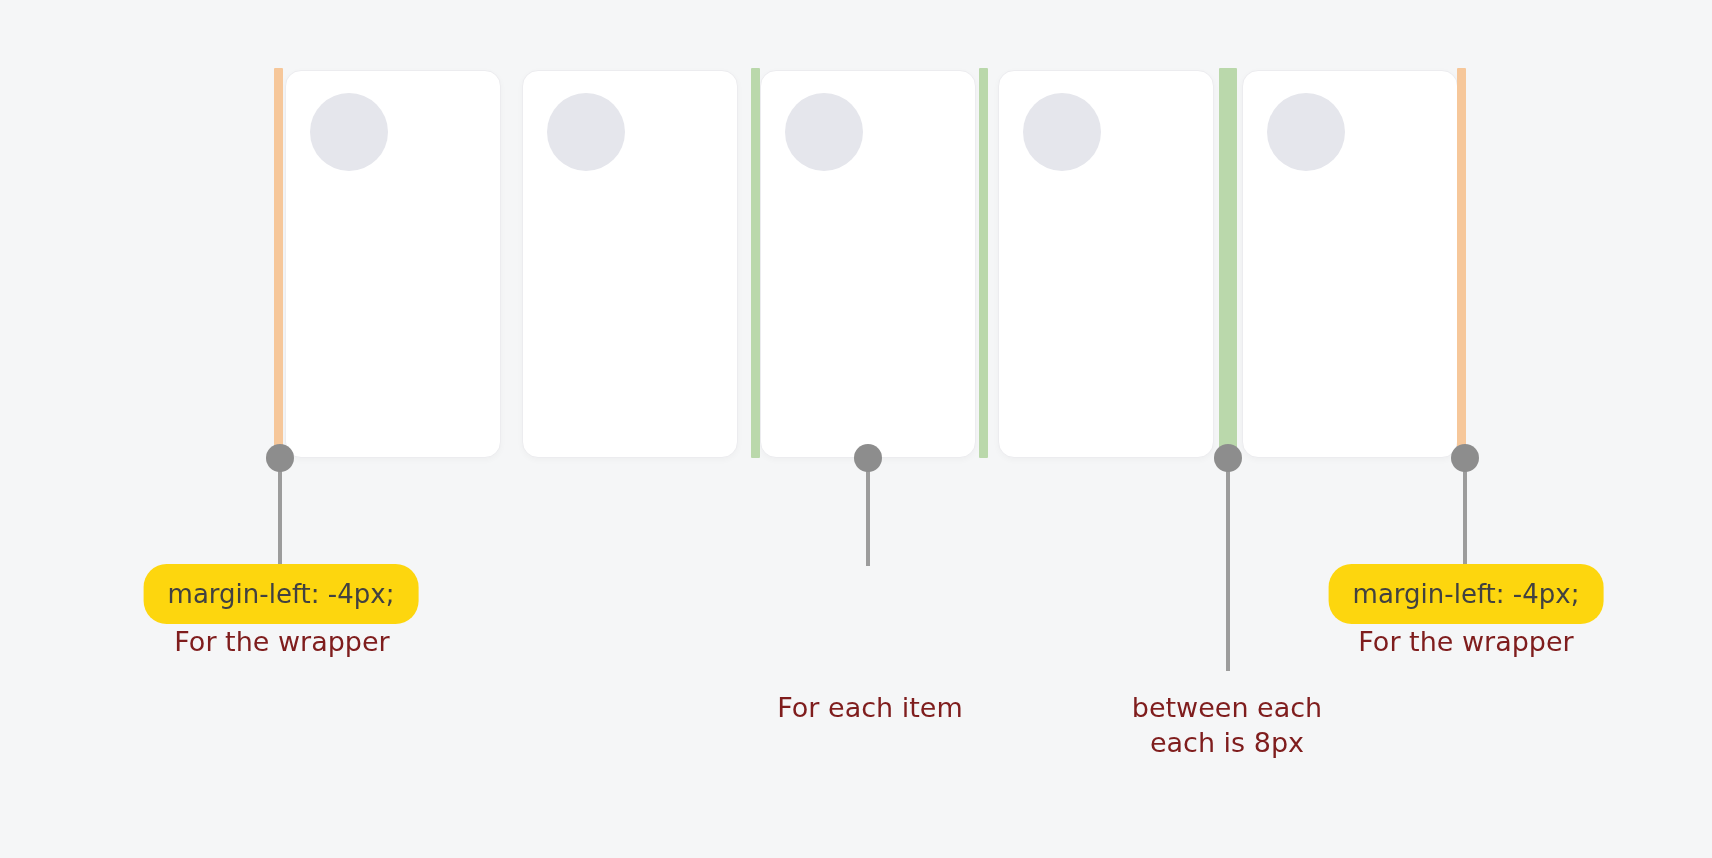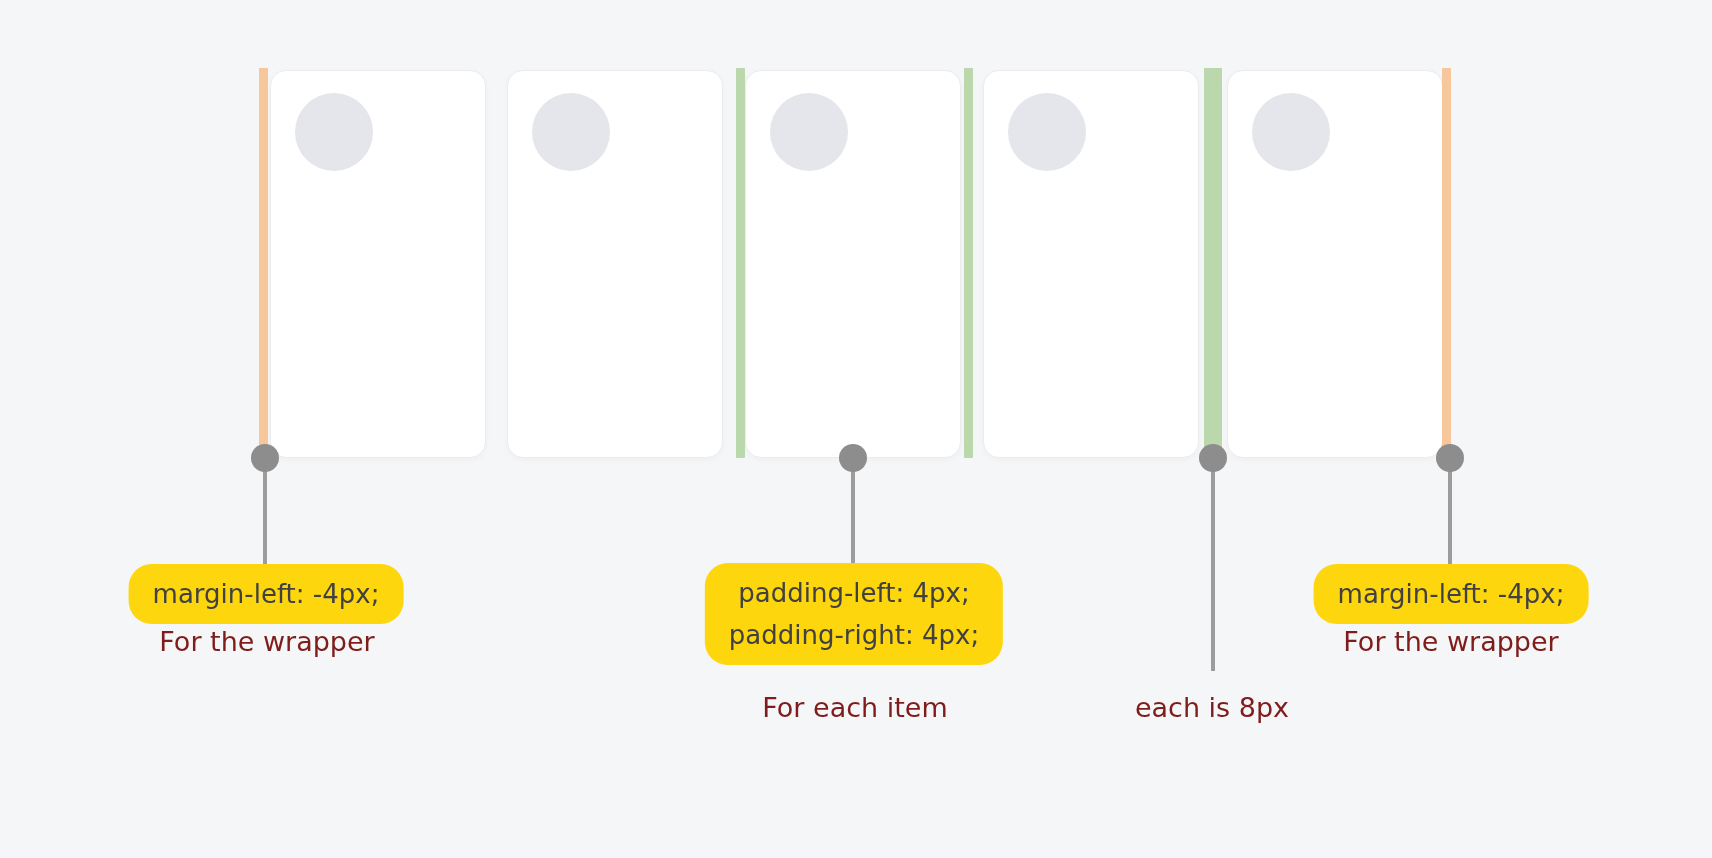--- a/index.html
+++ b/index.html
@@ -2,21 +2,21 @@
 <html><head>
 <meta charset="utf-8">
 <style>
   html,body{margin:0;padding:0;}
   body{
     width:1712px;height:858px;
     background:#f5f6f7;
     font-family:"DejaVu Sans","Liberation Sans",sans-serif;
     position:relative;overflow:hidden;
   }
-  .canvas{position:absolute;inset:0;width:1688px;height:858px;background:#f5f6f7;}
+  .canvas{position:absolute;inset:0;width:1688px;height:858px;background:#f5f6f7;margin-left:15px;}
 
   
   .card{
     position:absolute;top:70px;height:388px;width:216px;
     background:#ffffff;border:1px solid #ececef;border-radius:16px;
     box-sizing:border-box;
     box-shadow:0 2px 6px rgba(0,0,0,0.03);
   }
   .card-1{left:270px;}
   .card-2{left:507px;}
@@ -105,28 +105,25 @@
   <div class="connector conn-3"></div>
   <div class="connector conn-4"></div>
   <div class="dot dot-1"></div>
   <div class="dot dot-2"></div>
   <div class="dot dot-3"></div>
   <div class="dot dot-4"></div>
 
   <div class="pill pill-1">
     <div>margin-left: -4px;</div>
   </div>
-  <div class="pill pill-2">
-    <div>padding-left: 4px;</div>
-    <div>padding-right: 4px;</div>
-  </div>
   <div class="pill pill-3">
     <div>margin-left: -4px;</div>
   </div>
 
   <div class="caption cap-1">For the wrapper</div>
   <div class="caption cap-2">For each item</div>
   <div class="caption cap-3">
+    <div>between each</div>
     <div>each is 8px</div>
   </div>
   <div class="caption cap-4">For the wrapper</div>
 
 </div>
 
 </body></html>

